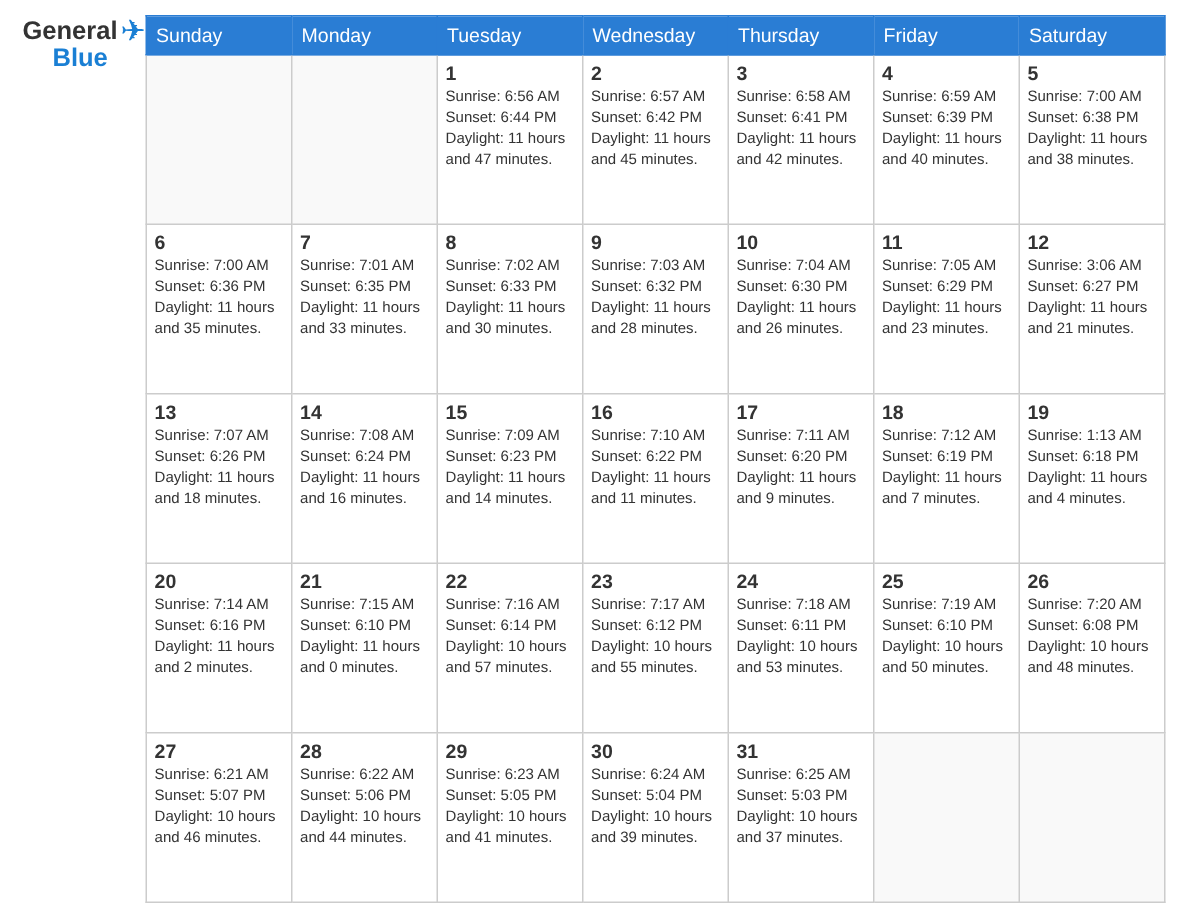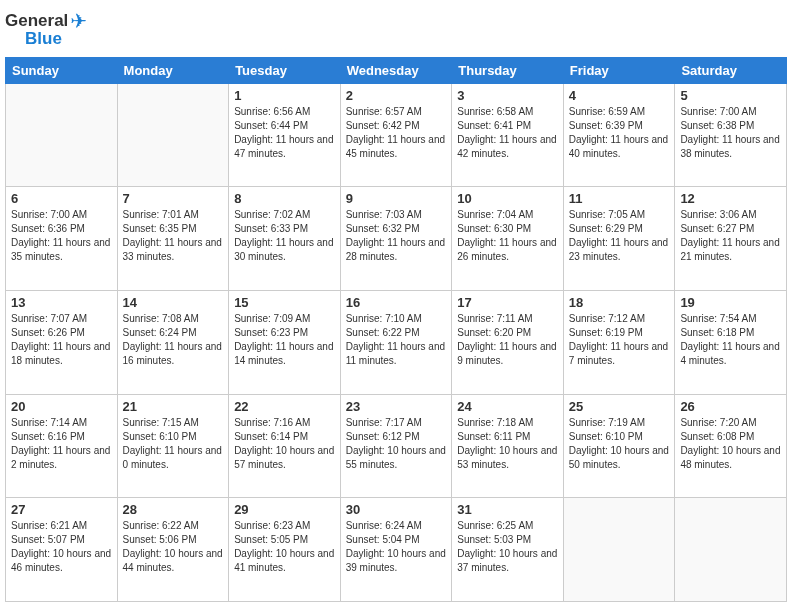--- a/index.html
+++ b/index.html
@@ -6,23 +6,22 @@
     body {
       width: 792px;
       height: 612px;
       font-family: Arial, sans-serif;
       background: #fff;
       overflow: hidden;
     }
     .page {
       width: 792px;
       height: 612px;
-      padding: 10px 5px;
+      padding: 10px 15px;
       display: flex;
-      flex-direction: column;
     }
     .header {
       display: flex;
       justify-content: space-between;
       align-items: flex-start;
       margin-bottom: 8px;
     }
     .logo {
       display: flex;
       align-items: center;
@@ -37,21 +36,21 @@
       border-collapse: collapse;
       width: 100%;
       table-layout: fixed;
     }
     .calendar th {
       background-color: #2a7dd4;
       color: white;
       text-align: left;
       padding: 5px 6px;
       font-size: 13px;
-      font-weight: bold;
+      font-weight: normal;
       border: 1px solid #2a7dd4;
     }
     .calendar td {
       border: 1px solid #ccc;
       vertical-align: top;
       padding: 4px 5px;
       font-size: 10.5px;
       color: #333;
       height: 82px;
     }
@@ -212,21 +211,21 @@
             <div class="day-info">Daylight: 11 hours and 9 minutes.</div>
           </td>
           <td>
             <div class="day-number">18</div>
             <div class="day-info">Sunrise: 7:12 AM</div>
             <div class="day-info">Sunset: 6:19 PM</div>
             <div class="day-info">Daylight: 11 hours and 7 minutes.</div>
           </td>
           <td>
             <div class="day-number">19</div>
-            <div class="day-info">Sunrise: 7:54 AM</div>
+            <div class="day-info">Sunrise: 1:13 AM</div>
             <div class="day-info">Sunset: 6:18 PM</div>
             <div class="day-info">Daylight: 11 hours and 4 minutes.</div>
           </td>
         </tr>
         <tr>
           <td>
             <div class="day-number">20</div>
             <div class="day-info">Sunrise: 7:14 AM</div>
             <div class="day-info">Sunset: 6:16 PM</div>
             <div class="day-info">Daylight: 11 hours and 2 minutes.</div>

